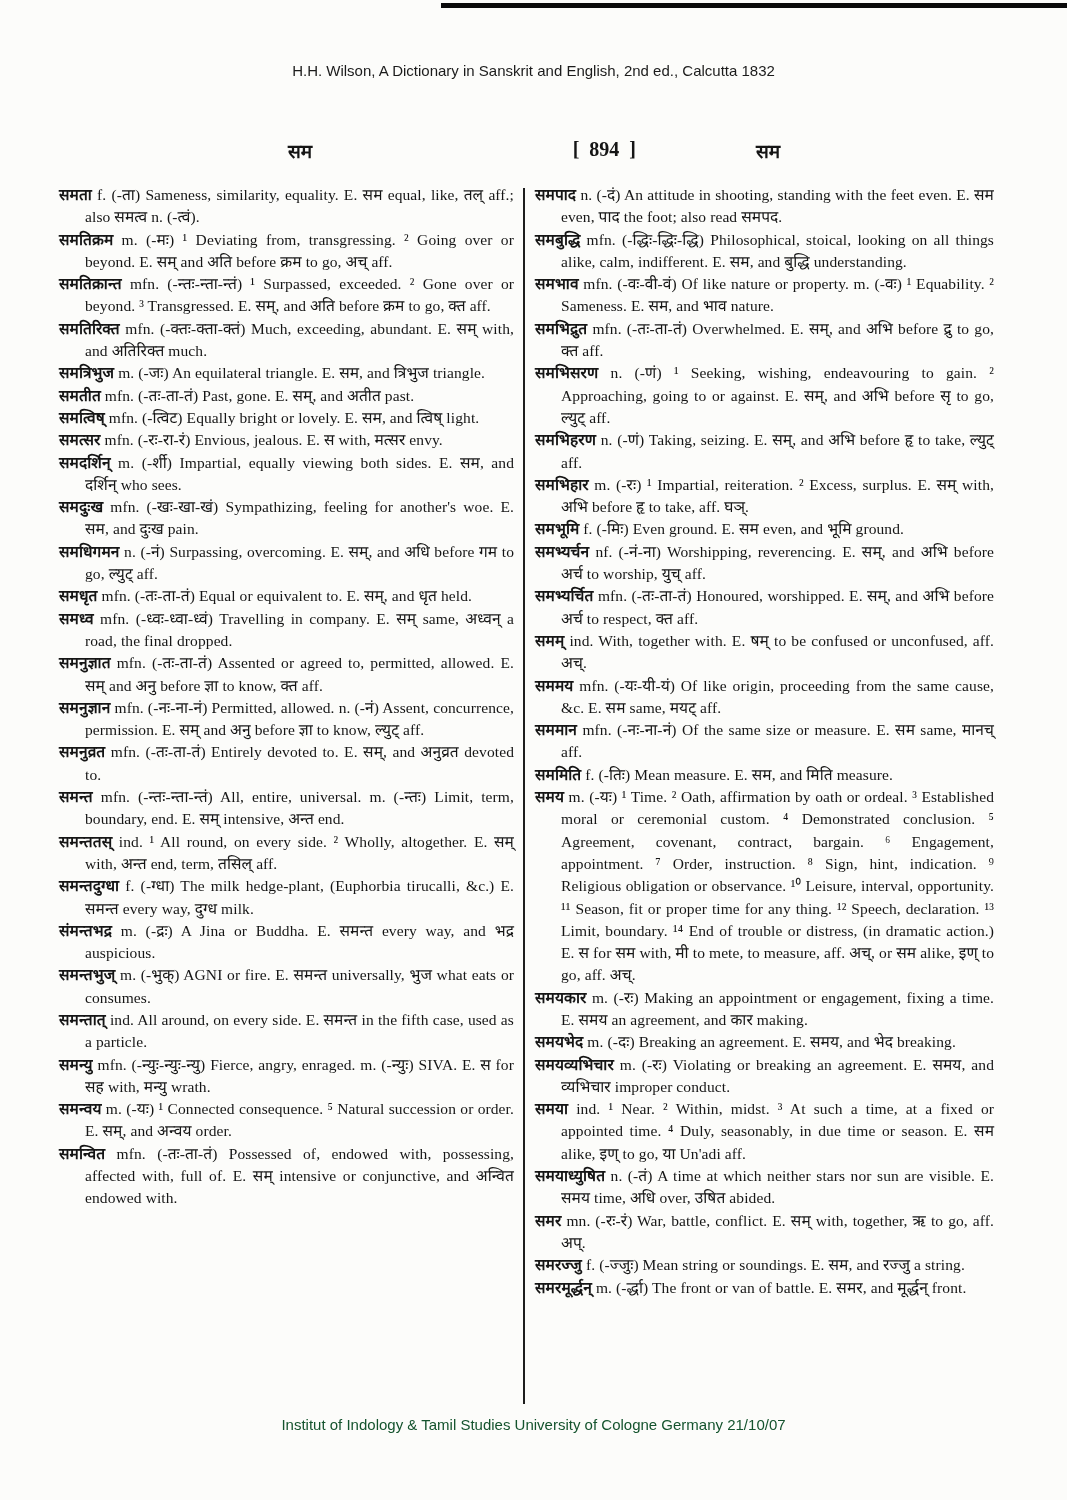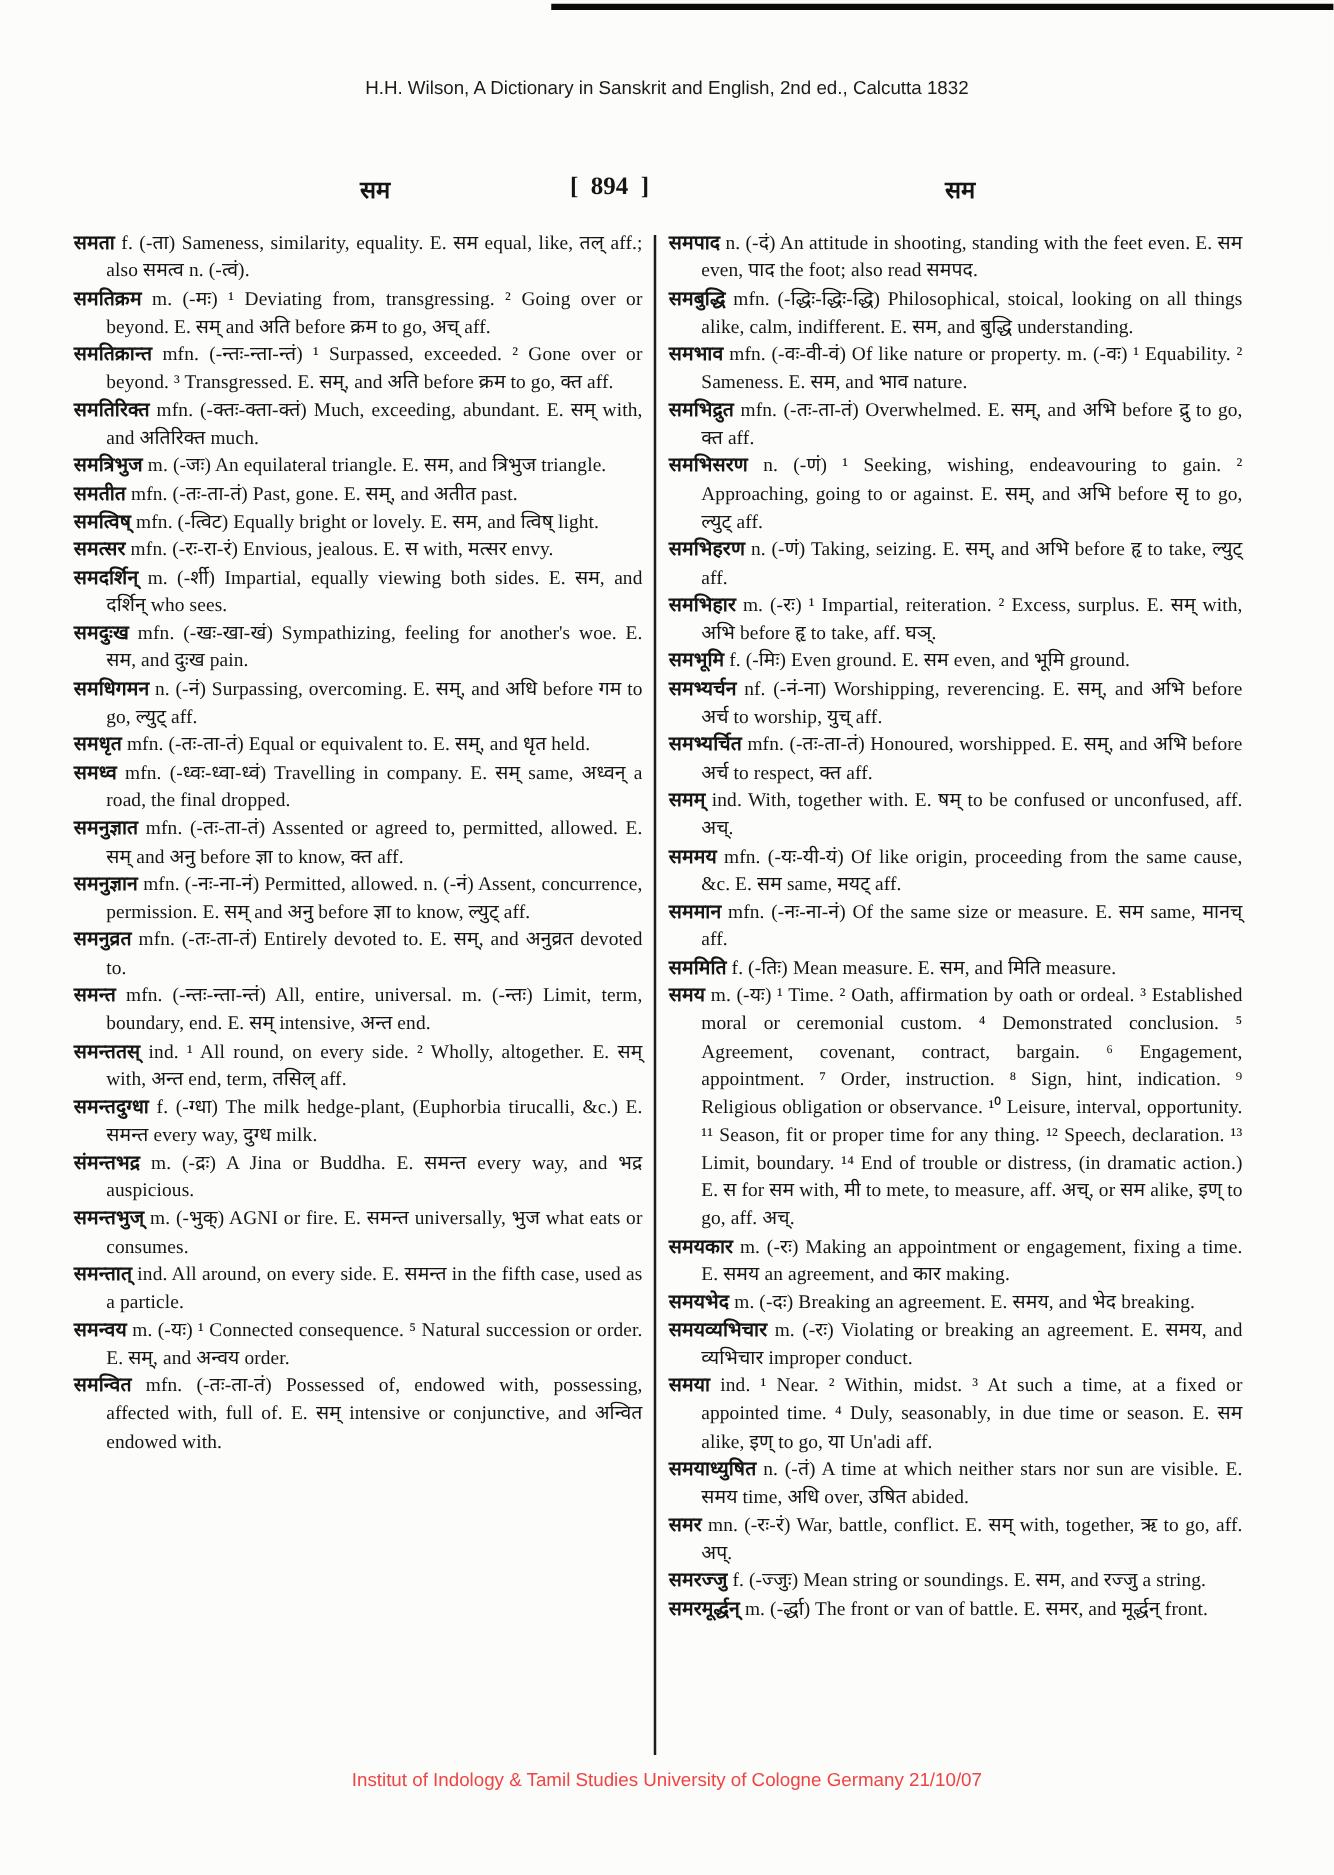--- a/index.html
+++ b/index.html
@@ -9,36 +9,36 @@
     font-family:"Liberation Serif", serif; color:#151515;
   }
   .top-rule { position:absolute; top:3px; left:441px; width:626px; height:5px; background:#0a0a0a; }
   .source-line {
     position:absolute; top:62px; left:0; width:100%; text-align:center;
     font-family:"Liberation Sans", sans-serif; font-size:15px; color:#1b1b1b;
   }
   .running-head { position:absolute; top:138px; left:16px; width:100%; height:28px; }
   .rh-word { position:absolute; font-size:19px; font-weight:700; }
   .rh-left { left:272px; }
-  .rh-page { position:absolute; left:440px; width:180px; text-align:left;
+  .rh-page { position:absolute; left:440px; width:180px; text-align:right;
              font-size:20px; font-weight:700; white-space:pre; }
   .rh-right { left:740px; }
   .columns { position:absolute; top:184px; left:59px; width:936px; }
   .col {
     position:absolute; top:0; font-size:15.5px; line-height:22.3px;
     text-align:justify; letter-spacing:0.1px;
   }
   .col-left { left:0; width:455px; }
   .col-right { left:476px; width:459px; }
   .divider { position:absolute; left:464px; top:4px; width:2px; height:1216px; background:#1d1d1d; }
   .entry { margin:0; text-indent:-26px; padding-left:26px; }
   .hw { font-weight:700; }
   .footer {
     position:absolute; top:1416px; left:0; width:100%; text-align:center;
-    font-family:"Liberation Sans", sans-serif; font-size:15px; color:#ef4444;
+    font-family:"Liberation Sans", sans-serif; font-size:15px; color:#14532d;
   }
 </style>
 </head>
 <body>
 
 <div class="page">
   <div class="top-rule"></div>
   <div class="source-line">H.H. Wilson, A Dictionary in  Sanskrit and English, 2nd ed., Calcutta 1832</div>
   <div class="running-head">
     <span class="rh-word rh-left">सम</span>
@@ -62,20 +62,21 @@
         <p class="entry"><span class="hw">समध्व</span> <span>mfn. (-ध्वः-ध्वा-ध्वं) Travelling in company. E. सम् same, अध्वन् a road, the final dropped.</span></p>
         <p class="entry"><span class="hw">समनुज्ञात</span> <span>mfn. (-तः-ता-तं) Assented or agreed to, permitted, allowed. E. सम् and अनु before ज्ञा to know, क्त aff.</span></p>
         <p class="entry"><span class="hw">समनुज्ञान</span> <span>mfn. (-नः-ना-नं) Permitted, allowed. n. (-नं) Assent, concurrence, permission. E. सम् and अनु before ज्ञा to know, ल्युट् aff.</span></p>
         <p class="entry"><span class="hw">समनुव्रत</span> <span>mfn. (-तः-ता-तं) Entirely devoted to. E. सम्, and अनुव्रत devoted to.</span></p>
         <p class="entry"><span class="hw">समन्त</span> <span>mfn. (-न्तः-न्ता-न्तं) All, entire, universal. m. (-न्तः) Limit, term, boundary, end. E. सम् intensive, अन्त end.</span></p>
         <p class="entry"><span class="hw">समन्ततस्</span> <span>ind. ¹ All round, on every side. ² Wholly, altogether. E. सम् with, अन्त end, term, तसिल् aff.</span></p>
         <p class="entry"><span class="hw">समन्तदुग्धा</span> <span>f. (-ग्धा) The milk hedge-plant, (Euphorbia tirucalli, &amp;c.) E. समन्त every way, दुग्ध milk.</span></p>
         <p class="entry"><span class="hw">संमन्तभद्र</span> <span>m. (-द्रः) A Jina or Buddha. E. समन्त every way, and भद्र auspicious.</span></p>
         <p class="entry"><span class="hw">समन्तभुज्</span> <span>m. (-भुक्) AGNI or fire. E. समन्त universally, भुज what eats or consumes.</span></p>
         <p class="entry"><span class="hw">समन्तात्</span> <span>ind. All around, on every side. E. समन्त in the fifth case, used as a particle.</span></p>
+        <p class="entry"><span class="hw">समन्यु</span> <span>mfn. (-न्युः-न्युः-न्यु) Fierce, angry, enraged. m. (-न्युः) SIVA. E. स for सह with, मन्यु wrath.</span></p>
         <p class="entry"><span class="hw">समन्वय</span> <span>m. (-यः) ¹ Connected consequence. ⁵ Natural succession or order. E. सम्, and अन्वय order.</span></p>
         <p class="entry"><span class="hw">समन्वित</span> <span>mfn. (-तः-ता-तं) Possessed of, endowed with, possessing, affected with, full of. E. सम् intensive or conjunctive, and अन्वित endowed with.</span></p>
       </div>
     <div class="divider"></div>
     <div class="col col-right" id="col-right">
         <p class="entry"><span class="hw">समपाद</span> <span>n. (-दं) An attitude in shooting, standing with the feet even. E. सम even, पाद the foot; also read समपद.</span></p>
         <p class="entry"><span class="hw">समबुद्धि</span> <span>mfn. (-द्धिः-द्धिः-द्धि) Philosophical, stoical, looking on all things alike, calm, indifferent. E. सम, and बुद्धि understanding.</span></p>
         <p class="entry"><span class="hw">समभाव</span> <span>mfn. (-वः-वी-वं) Of like nature or property. m. (-वः) ¹ Equability. ² Sameness. E. सम, and भाव nature.</span></p>
         <p class="entry"><span class="hw">समभिद्रुत</span> <span>mfn. (-तः-ता-तं) Overwhelmed. E. सम्, and अभि before द्रु to go, क्त aff.</span></p>
         <p class="entry"><span class="hw">समभिसरण</span> <span>n. (-णं) ¹ Seeking, wishing, endeavouring to gain. ² Approaching, going to or against. E. सम्, and अभि before सृ to go, ल्युट् aff.</span></p>

